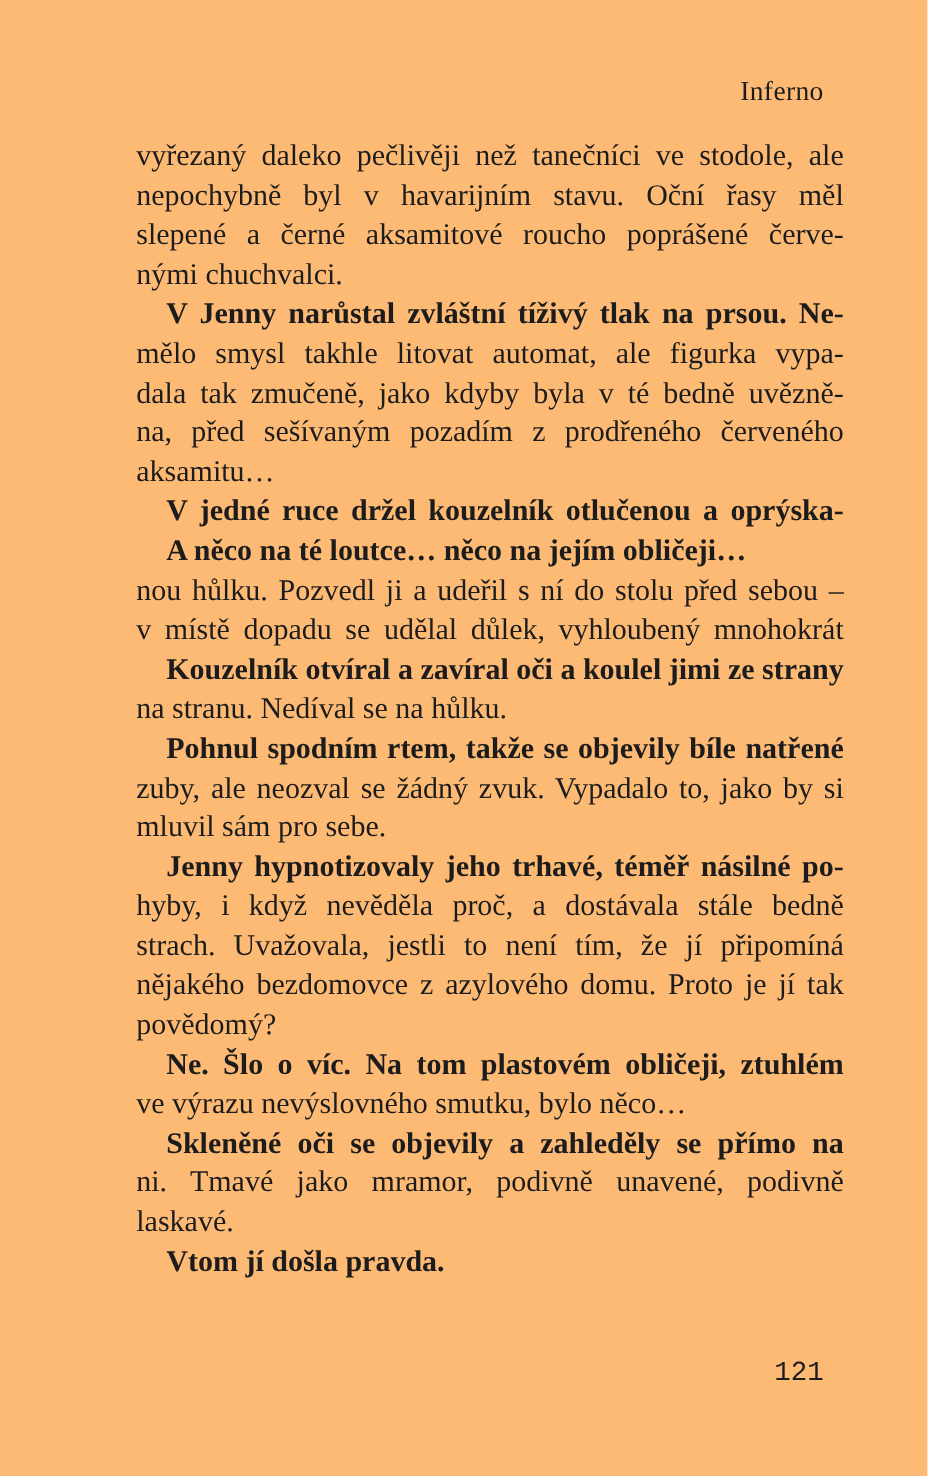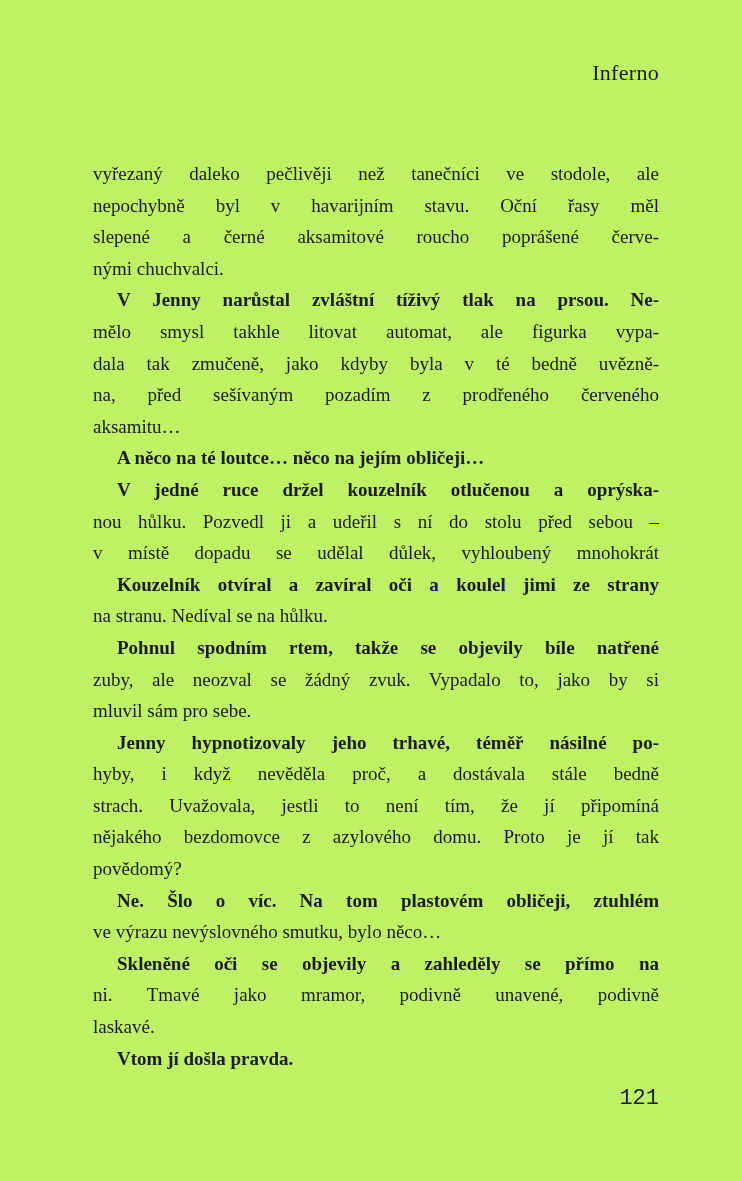--- a/index.html
+++ b/index.html
@@ -4,43 +4,42 @@
 <style>
   html, body {
     margin: 0;
     padding: 0;
     background: #ffffff;
   }
   .page {
     position: relative;
     width: 742px;
     height: 1181px;
-    background: #bef264;
+    background: #fdba74;
     font-family: "Liberation Serif", "DejaVu Serif", serif;
     color: #1c1c1c;
     overflow: hidden;
   }
   .running-header {
     position: absolute;
     top: 60px;
     left: 93px;
     width: 566px;
     text-align: right;
     font-size: 22px;
     line-height: 26px;
     letter-spacing: 0.3px;
   }
   .page-body {
     position: absolute;
     top: 110px;
-    left: 93px;
+    left: 109px;
     width: 566px;
-    font-size: 19px;
+    font-size: 24px;
     line-height: 31.6px;
-    margin-top: 48px;
   }
   .line {
     text-align: justify;
     text-align-last: justify;
     white-space: normal;
   }
   .line.last {
     text-align: center;
     text-align-last: left;
   }
@@ -68,22 +67,22 @@
   <div class="page-body" id="page-body">
       <div class="line">vyřezaný daleko pečlivěji než tanečníci ve stodole, ale</div>
       <div class="line">nepochybně byl v havarijním stavu. Oční řasy měl</div>
       <div class="line">slepené a černé aksamitové roucho poprášené červe-</div>
       <div class="line last">nými chuchvalci.</div>
       <div class="line indent">V Jenny narůstal zvláštní tíživý tlak na prsou. Ne-</div>
       <div class="line">mělo smysl takhle litovat automat, ale figurka vypa-</div>
       <div class="line">dala tak zmučeně, jako kdyby byla v té bedně uvězně-</div>
       <div class="line">na, před sešívaným pozadím z prodřeného červeného</div>
       <div class="line last">aksamitu…</div>
+      <div class="line indent">V jedné ruce držel kouzelník otlučenou a oprýska-</div>
       <div class="line last indent">A něco na té loutce… něco na jejím obličeji…</div>
-      <div class="line indent">V jedné ruce držel kouzelník otlučenou a oprýska-</div>
       <div class="line">nou hůlku. Pozvedl ji a udeřil s ní do stolu před sebou –</div>
       <div class="line">v místě dopadu se udělal důlek, vyhloubený mnohokrát</div>
       <div class="line indent">Kouzelník otvíral a zavíral oči a koulel jimi ze strany</div>
       <div class="line last">na stranu. Nedíval se na hůlku.</div>
       <div class="line indent">Pohnul spodním rtem, takže se objevily bíle natřené</div>
       <div class="line">zuby, ale neozval se žádný zvuk. Vypadalo to, jako by si</div>
       <div class="line last">mluvil sám pro sebe.</div>
       <div class="line indent">Jenny hypnotizovaly jeho trhavé, téměř násilné po-</div>
       <div class="line">hyby, i když nevěděla proč, a dostávala stále bedně</div>
       <div class="line">strach. Uvažovala, jestli to není tím, že jí připomíná</div>

